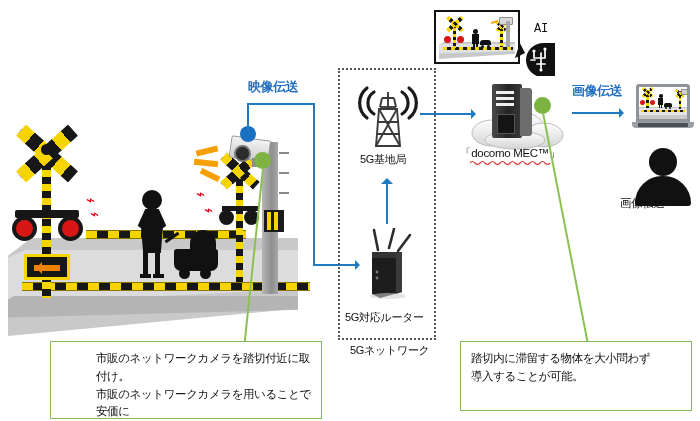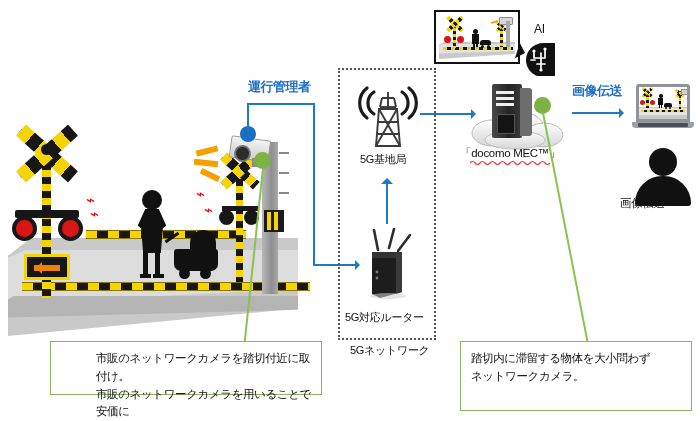--- a/index.html
+++ b/index.html
@@ -192,21 +192,21 @@
     <div class="cam-mount" style="left:30px;top:24px;"></div>
   </div>
   <div class="flash" style="left:196px;top:148px;width:22px;transform:rotate(-14deg);"></div>
   <div class="flash" style="left:194px;top:160px;width:24px;transform:rotate(6deg);"></div>
   <div class="flash" style="left:200px;top:172px;width:20px;transform:rotate(26deg);"></div>
 
   <div class="bdot" style="left:240px;top:126px;"></div>
   <div class="gdot" style="left:254px;top:152px;"></div>
 </div>
 
-<div class="lbl-blue" style="position:absolute;left:248px;top:78px;">運行管理者</div>
+<div class="lbl-blue" style="position:absolute;left:248px;top:78px;">映像伝送</div>
 <div class="b-line" style="left:247px;top:103px;width:2px;height:28px;"></div>
 <div class="b-line" style="left:247px;top:103px;width:68px;height:2px;"></div>
 <div class="b-line" style="left:313px;top:103px;width:2px;height:163px;"></div>
 <div class="b-line" style="left:313px;top:264px;width:42px;height:2px;"></div>
 <div class="b-arrow-r" style="left:355px;top:260px;"></div>
 
 <div class="dotted" style="left:338px;top:68px;width:98px;height:272px;"></div>
 
 <div class="abs tower" style="left:352px;top:78px;width:72px;height:72px;">
   <svg width="72" height="72" viewBox="0 0 72 72">
@@ -298,21 +298,21 @@
       <path d="M13 12 v6 M13 18 h7 M20 18 v-5 M20 18 v6"></path>
       <path d="M24 10 v8 M24 18 h-4"></path>
       <path d="M16 24 h8 M20 24 v5"></path>
       <path d="M10 20 h4"></path>
     </g>
     <circle cx="13" cy="11" r="1.6" fill="#fff"></circle>
     <circle cx="24" cy="9" r="1.6" fill="#fff"></circle>
     <circle cx="20" cy="30" r="1.6" fill="#fff"></circle>
   </svg>
 </div>
-<div class="lbl" style="position:absolute;left:534px;top:22px;font-size:12px;">AI</div>
+<div class="lbl" style="position:absolute;left:534px;top:22px;font-size:12px;font-family:Liberation Mono, monospace;">AI</div>
 
 <div class="abs" style="left:470px;top:100px;width:100px;height:50px;">
   <svg width="100" height="50" viewBox="0 0 100 50">
     <defs>
       <linearGradient id="cg" x1="0" y1="0" x2="0" y2="1">
         <stop offset="0" stop-color="#ffffff"></stop>
         <stop offset="1" stop-color="#d5d5d5"></stop>
       </linearGradient>
     </defs>
     <g fill="url(#cg)" stroke="#bdbdbd" stroke-width="1">
@@ -382,21 +382,21 @@
 
 <div class="abs" style="left:635px;top:148px;width:56px;height:58px;">
   <div class="u-head" style="left:14px;top:0;"></div>
   <div class="u-body" style="left:0;top:28px;"></div>
 </div>
 <div class="lbl" style="position:absolute;left:620px;top:196px;font-size:11.5px;">画像伝送</div>
 
 <div class="gline" style="left:262px;top:168px;width:2px;height:180px;transform:rotate(6deg);"></div>
 <div class="gline" style="left:542px;top:113px;width:2px;height:240px;transform:rotate(-11deg);"></div>
 
-<div class="callout" style="left:50px;top:341px;width:272px;height:54px;padding-left:45px;">
+<div class="callout" style="left:50px;top:341px;width:272px;height:78px;padding-left:45px;">
   <div>市販のネットワークカメラを踏切付近に取付け。</div>
   <div>市販のネットワークカメラを用いることで安価に</div>
 </div>
 
 <div class="callout" style="left:460px;top:341px;width:232px;height:70px;">
   <div>踏切内に滞留する物体を大小問わず</div>
-  <div>ネットワークカメラ。</div>
+  <div>導入することが可能。</div>
 </div>
 
 </body></html>

